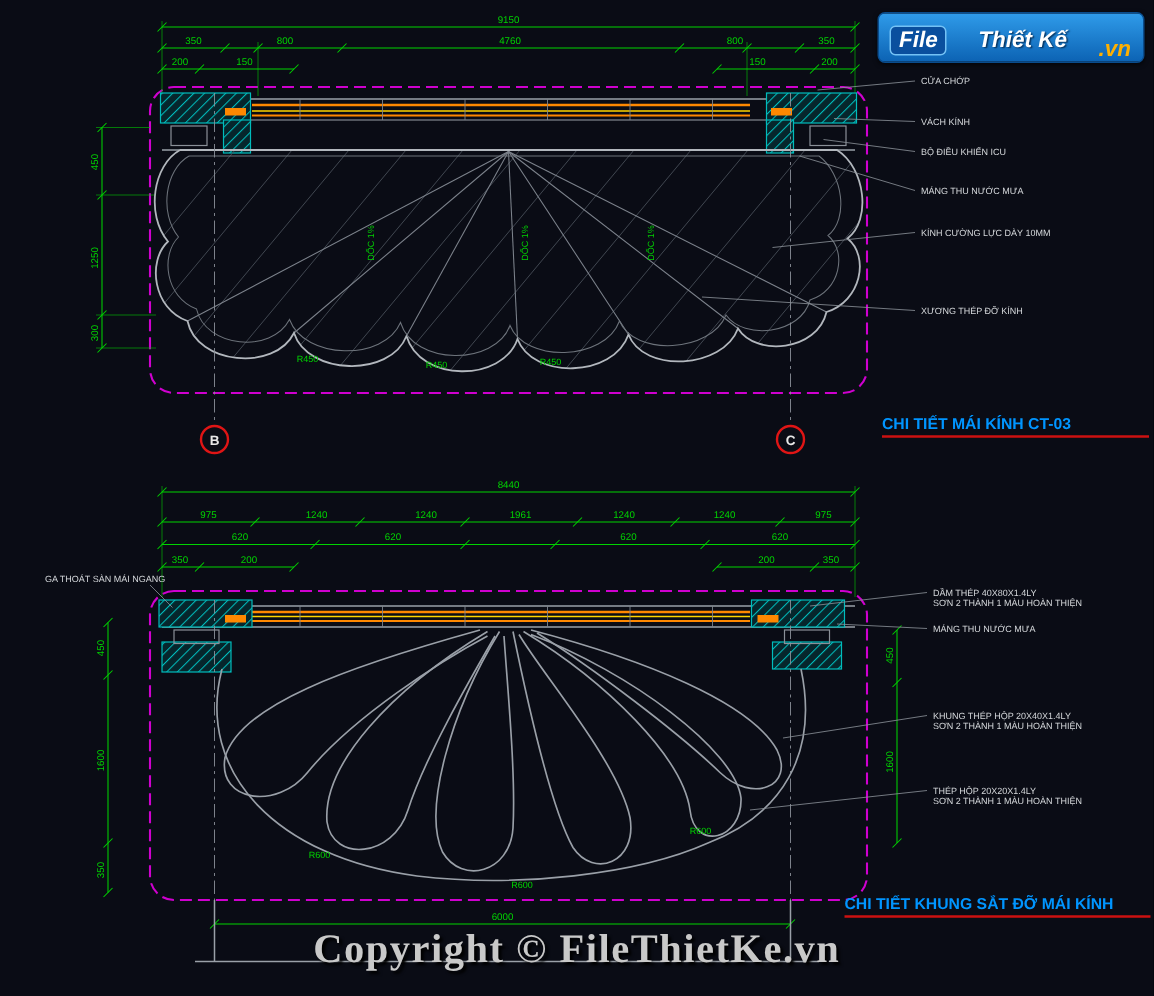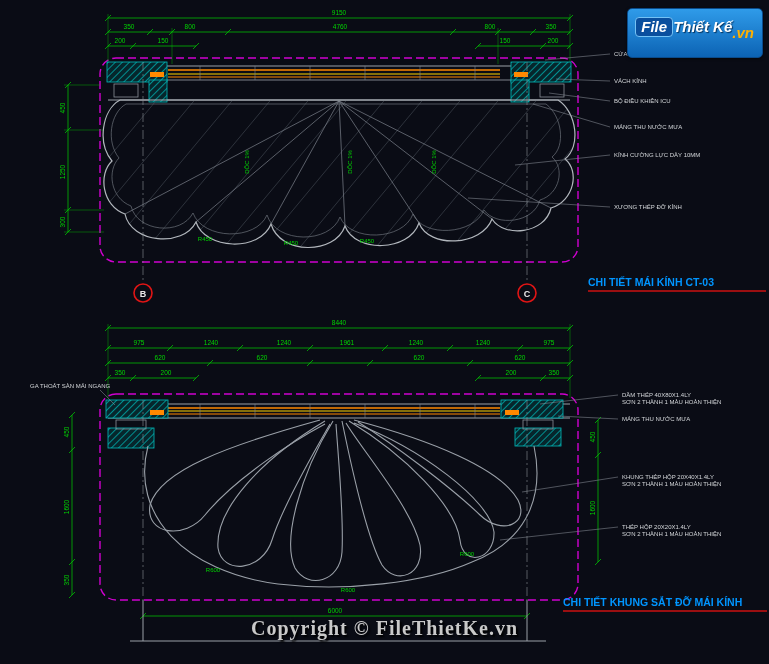--- a/index.html
+++ b/index.html
@@ -1,22 +1,22 @@
 <!DOCTYPE html>
 <html><head>
 <meta charset="utf-8">
 <style>
   html,body{margin:0;padding:0;background:#05060c;}
   .canvas{position:relative;width:769px;height:664px;background:#0a0c15;overflow:hidden;font-family:"Liberation Sans",sans-serif;}
   .canvas svg{position:absolute;left:0;top:0;}
-  .logo{position:absolute;top:8px;right:6px;background:linear-gradient(180deg,#2f9be9,#0c63b4);border:1px solid #0a4c8c;border-radius:5px;padding:3px 8px 16px 7px;font-weight:bold;font-style:italic;font-size:15px;display:flex;align-items:center;gap:0;box-shadow:0 1px 3px rgba(0,0,0,.6);}
+  .logo{position:absolute;top:8px;right:6px;background:linear-gradient(180deg,#2f9be9,#0c63b4);border:1px solid #0a4c8c;border-radius:5px;padding:3px 8px 0 7px;font-weight:bold;font-style:italic;font-size:15px;display:flex;align-items:center;gap:21px;box-shadow:0 1px 3px rgba(0,0,0,.6);}
   .logo-file{background:#0a4f9e;color:#fff;border-radius:4px;padding:0 5px 1px 5px;border:1px solid #74c2f5;}
   .logo-brand{color:#fff;text-shadow:1px 1px 1px #05335f;}
   .logo-vn{color:#ffb000;margin-top:12px;}
-  .watermark{position:absolute;left:0;right:0;top:617px;text-align:center;font-family:"Liberation Serif",serif;font-weight:bold;font-size:20px;color:#c9c9c9;text-shadow:2px 2px 2px #000;letter-spacing:1px;}
+  .watermark{position:absolute;left:0;right:0;top:617px;text-align:center;font-family:"Liberation Serif",serif;font-weight:bold;font-size:27px;color:#c9c9c9;text-shadow:2px 2px 2px #000;letter-spacing:1px;}
   text{font-family:"Liberation Sans",sans-serif;}
   .dim{fill:#00d400;font-size:6.5px;text-anchor:middle;}
   .note{fill:#00d400;font-size:6px;text-anchor:middle;}
   .lbl{fill:#d4d7da;font-size:6px;}
   .lbl-end{fill:#d4d7da;font-size:6px;text-anchor:start;}
   .title{fill:#0095ff;font-size:10.5px;font-weight:bold;}
   .callout{fill:#e8e8e8;font-size:9px;font-weight:bold;text-anchor:middle;}
 </style>
 </head>
 <body>

